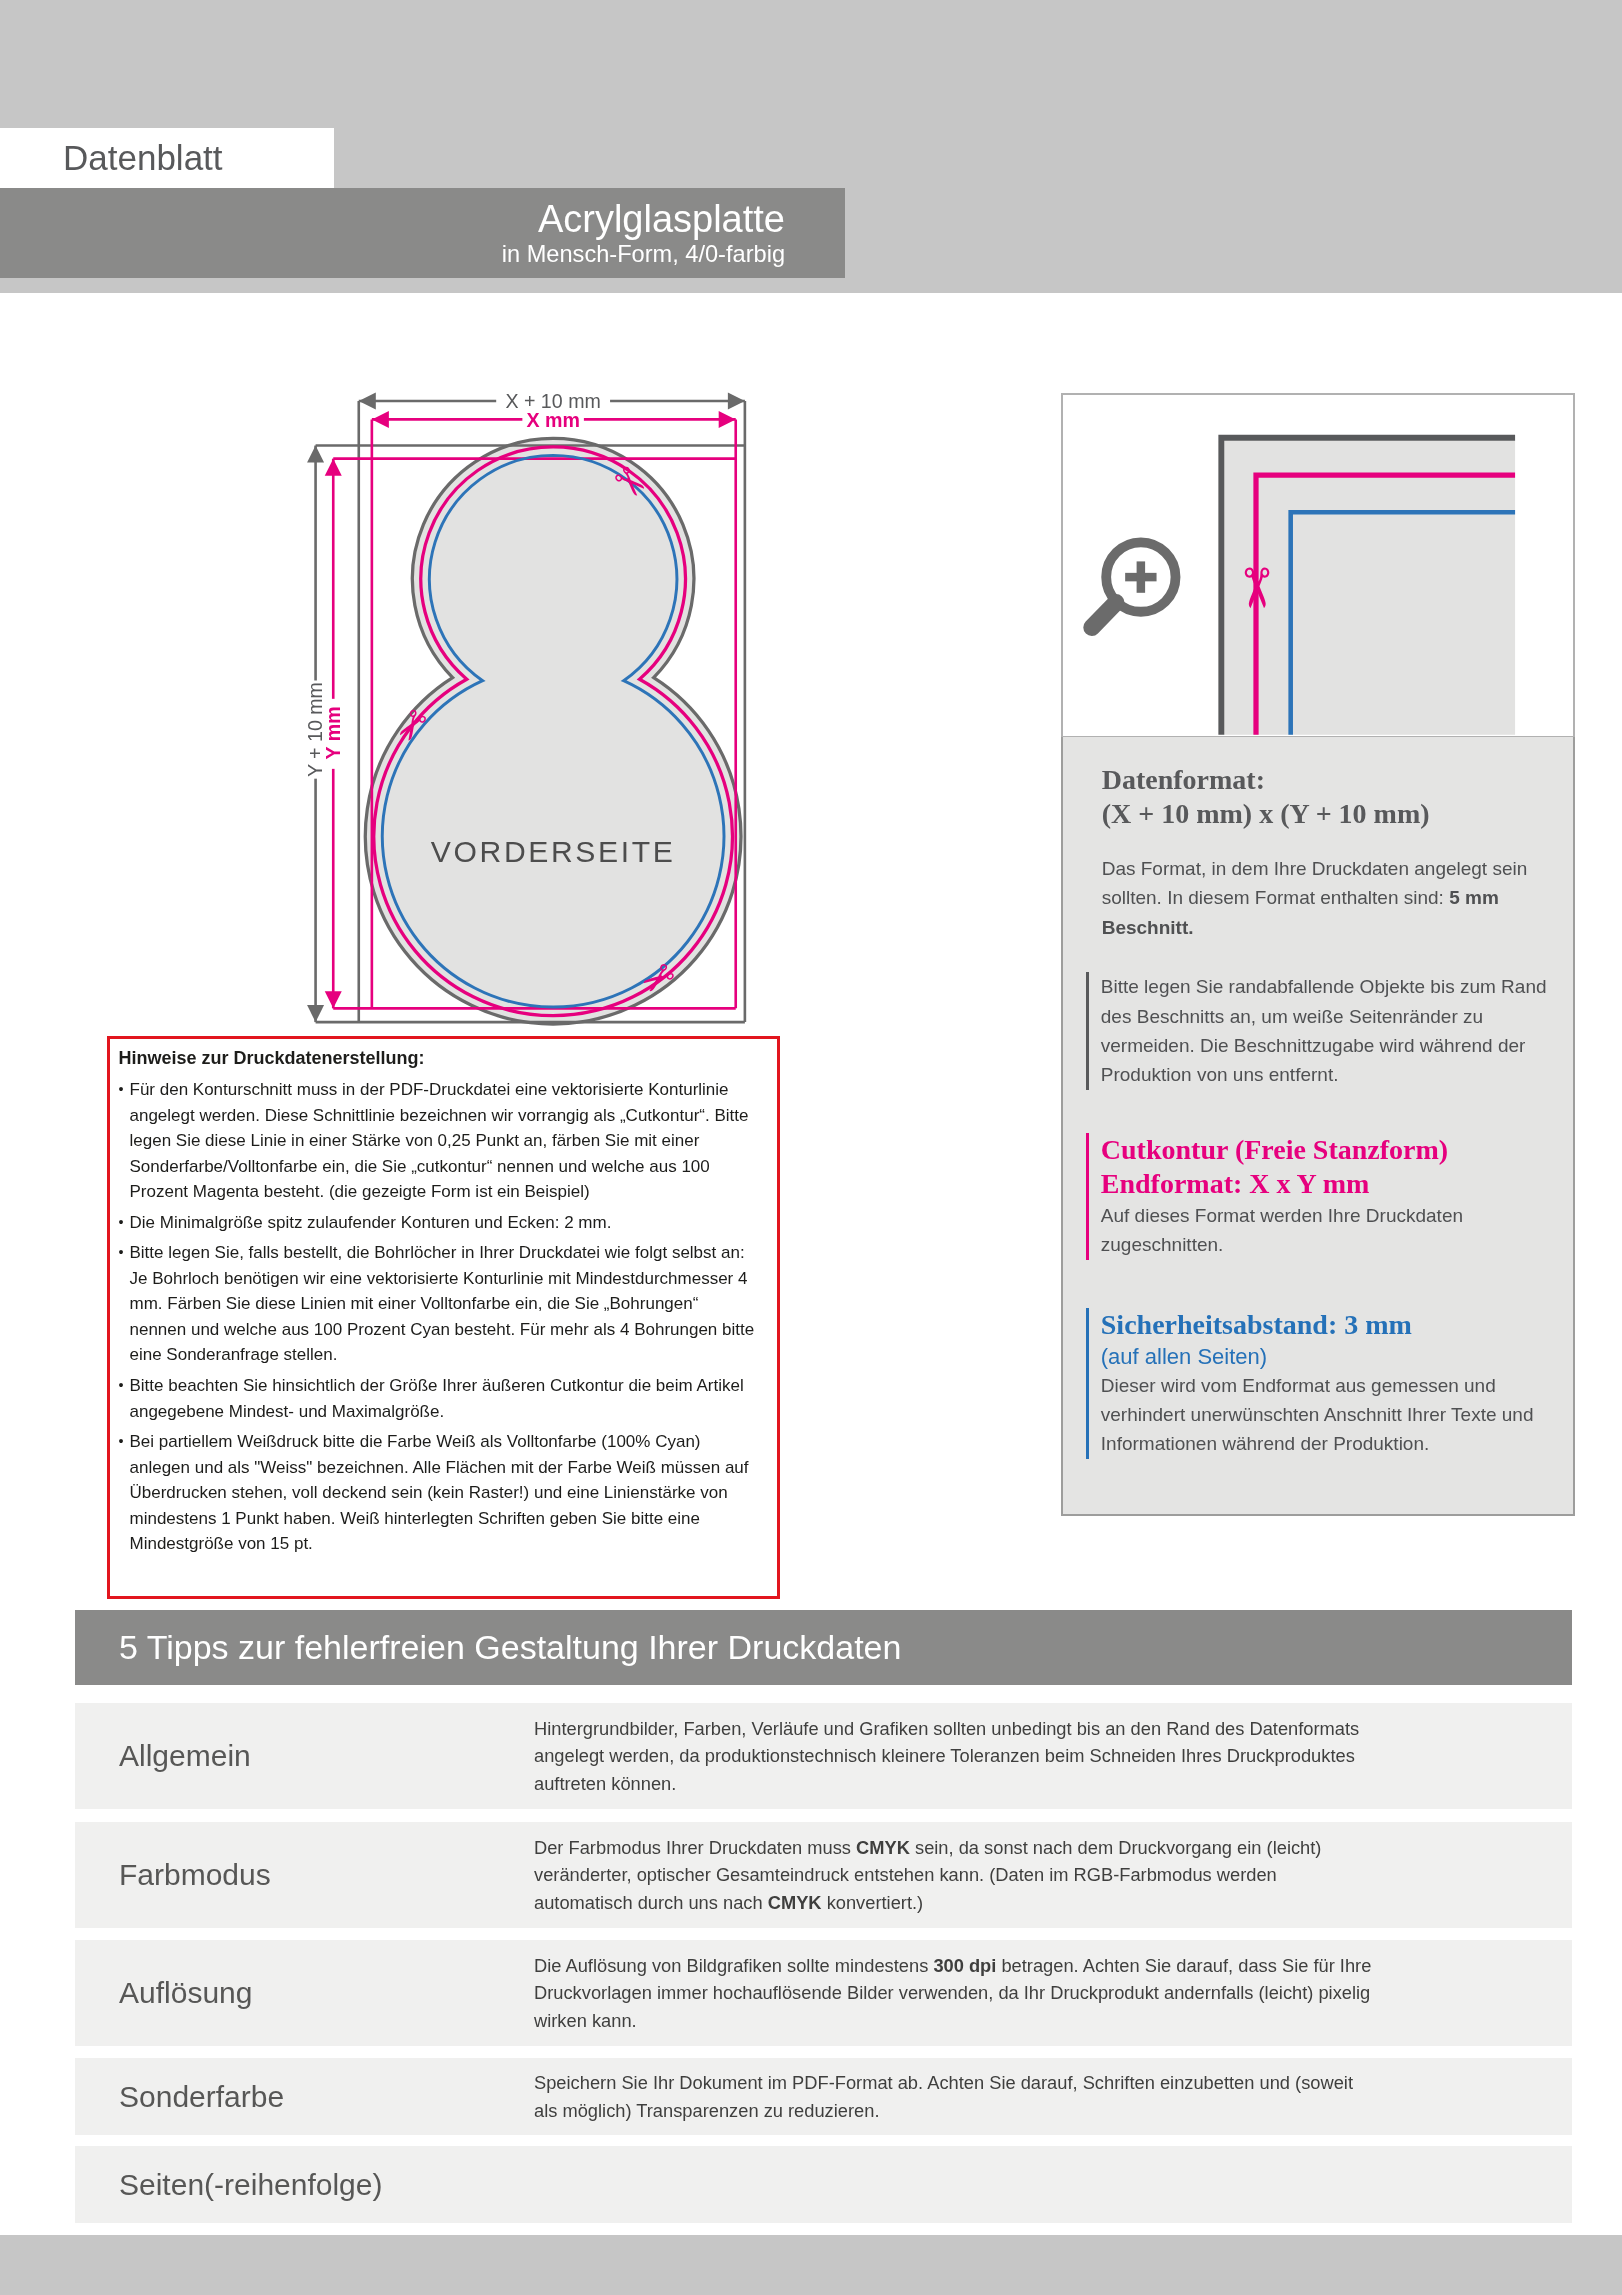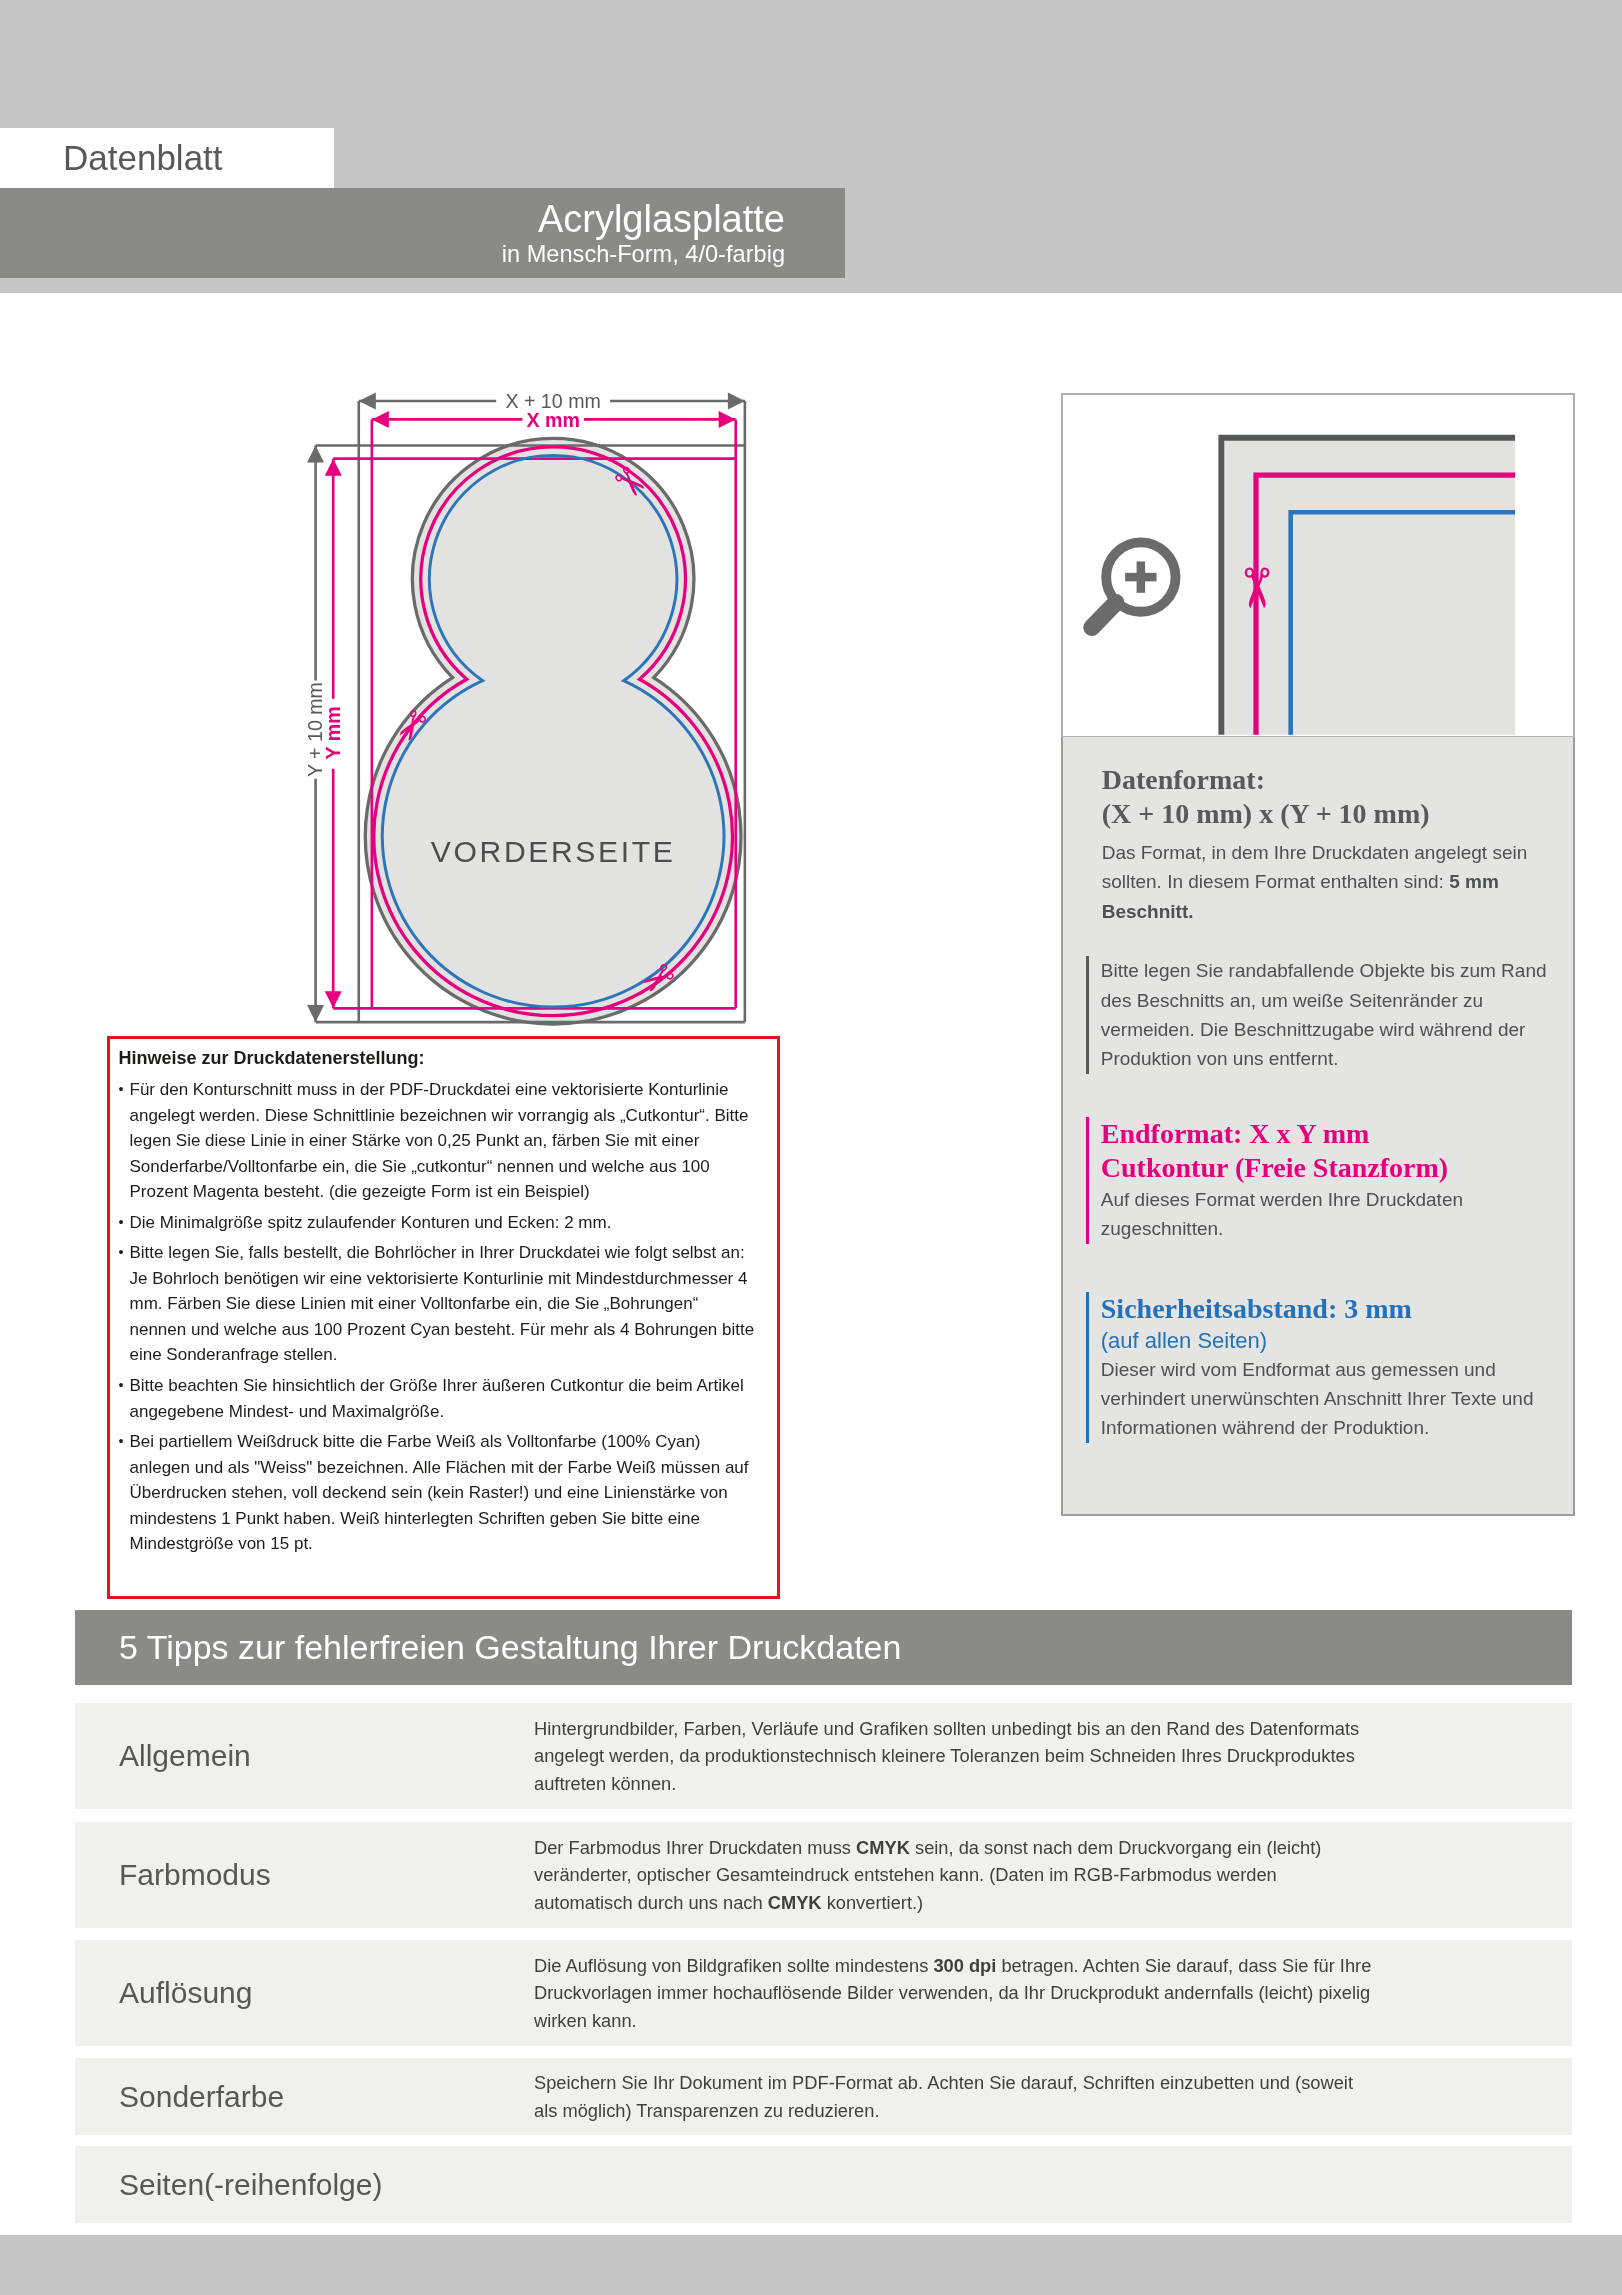--- a/index.html
+++ b/index.html
@@ -170,29 +170,29 @@
         <line x1="95" y1="278" x2="143" y2="278" stroke-width="13"></line>
         <line x1="119" y1="254" x2="119" y2="302" stroke-width="13"></line>
         <line x1="81" y1="317" x2="44" y2="355" stroke-width="26" stroke-linecap="round"></line>
       </g>
     </svg>
   </div>
 
   <div class="infopanel" data-name="format-info-panel">
     <div class="ip-block">
       <div class="ip-h" data-name="datenformat-title">Datenformat:</div>
-      <div class="ip-h" style="margin-bottom:7px;" data-name="datenformat-formula">(X + 10 mm) x (Y + 10 mm)</div>
+      <div class="ip-h" style="margin-bottom:23px;" data-name="datenformat-formula">(X + 10 mm) x (Y + 10 mm)</div>
       <div class="ip-p" style="margin-bottom:30px;" data-name="datenformat-description"><span>Das Format, in dem Ihre Druckdaten angelegt sein sollten. In diesem Format enthalten sind: </span><span class="b">5 mm Beschnitt.</span></div>
     </div>
     <div class="ip-sec" style="margin-bottom:43px;" data-name="bleed-note-section">
       <div class="ip-p" data-name="bleed-note">Bitte legen Sie randabfallende Objekte bis zum Rand des Beschnitts an, um weiße Seitenränder zu vermeiden. Die Beschnittzugabe wird während der Produktion von uns entfernt.</div>
     </div>
     <div class="ip-sec secmag" style="margin-bottom:41px;" data-name="cutkontur-section">
+      <div class="ip-h hmag" data-name="cutkontur-title">Cutkontur (Freie Stanzform)</div>
       <div class="ip-h hmag" data-name="cutkontur-subtitle">Endformat: X x Y mm</div>
-      <div class="ip-h hmag" data-name="cutkontur-title">Cutkontur (Freie Stanzform)</div>
       <div class="ip-p" data-name="cutkontur-description">Auf dieses Format werden Ihre Druckdaten zugeschnitten.</div>
     </div>
     <div class="ip-sec secblue" data-name="safety-section">
       <div class="ip-h hblue" data-name="safety-title">Sicherheitsabstand: 3 mm</div>
       <div class="ip-sub" data-name="safety-subtitle">(auf allen Seiten)</div>
       <div class="ip-p" data-name="safety-description">Dieser wird vom Endformat aus gemessen und verhindert unerwünschten Anschnitt Ihrer Texte und Informationen während der Produktion.</div>
     </div>
   </div>
 
   <div class="tips-band" data-name="tips-header-band">

